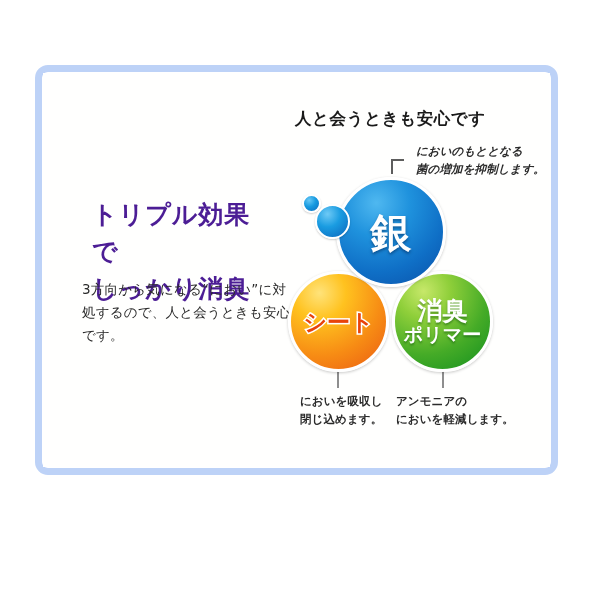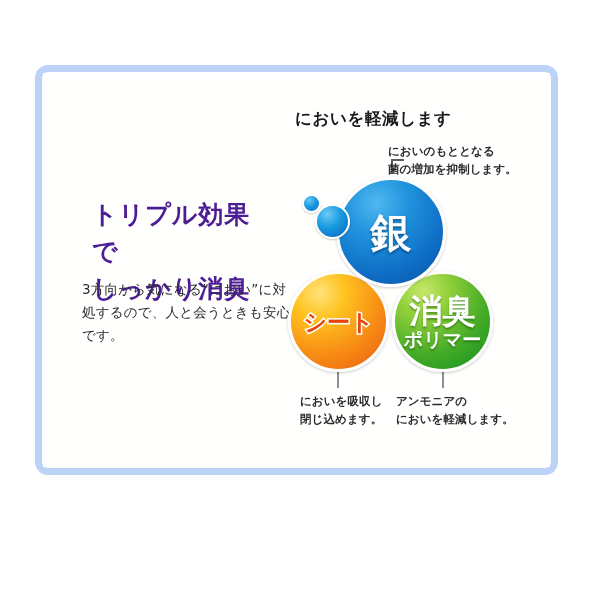--- a/index.html
+++ b/index.html
@@ -62,21 +62,21 @@
 
   .callout{
     position:absolute;
     color:#2b2b2b;
     font-size:11.5px;
     font-weight:bold;
     line-height:1.55;
     letter-spacing:0.1px;
     white-space:pre-line;
   }
-  .callout-top{left:388px;top:143px;}
+  .callout-top{left:416px;top:143px;font-style:italic;}
   .callout-left{left:300px;top:393px;}
   .callout-right{left:396px;top:393px;}
 
   
   .bracket{
     position:absolute;left:391px;top:159px;
     width:11px;height:13px;
     border-left:2px solid #5d5d5d;
     border-top:2px solid #5d5d5d;
   }
@@ -122,24 +122,24 @@
     -webkit-text-stroke:3.5px #ffffff;paint-order:stroke fill;}
   .c-orange .small{font-size:23px;line-height:1.1;color:#e8430b;margin-top:2px;
     -webkit-text-stroke:3px #ffffff;paint-order:stroke fill;}
 
   
   .c-green{
     left:392px;top:271px;width:101px;height:101px;
     background:radial-gradient(circle at 30% 18%, #c7e86a 0%, #8fcf3a 26%, #45ab27 62%, #118f1f 100%);
     z-index:2;
   }
-  .c-green .big{font-size:33px;line-height:1;color:#ffffff;
+  .c-green .big{font-size:25px;line-height:1;color:#ffffff;
     text-shadow:0 2px 2px rgba(10,80,10,.45);}
   .c-green .small{font-size:19px;line-height:1.1;color:#ffffff;margin-top:2px;
-    text-shadow:0 2px 2px rgba(10,80,10,.45);}
+    text-shadow:0 2px 2px rgba(10,80,10,.45);font-family:Liberation Serif, serif;}
 
   
   .bubble{
     position:absolute;border-radius:50%;
     border:2.5px solid #ffffff;box-sizing:border-box;
     box-shadow:0 1px 2px rgba(0,0,0,.2);
     z-index:4;
   }
   .bubble-sm{
     left:302px;top:194px;width:19px;height:19px;
@@ -157,21 +157,21 @@
 
   <div class="frame"></div>
   <div class="frame-inner"></div>
 
   <div class="left-block">
     <p class="headline">トリプル効果で
 しっかり消臭</p>
   </div>
   <p class="body-copy">3方向から気になる“におい”に対処するので、人と会うときも安心です。</p>
 
-  <div class="diagram-title">においを軽減します</div>
+  <div class="diagram-title">人と会うときも安心です</div>
 
   <div class="bracket"></div>
   <div class="callout callout-top">においのもととなる
 菌の増加を抑制します。</div>
 
   <div class="bubble bubble-sm"></div>
   <div class="bubble bubble-md"></div>
 
   <div class="circle c-blue">
     <span class="big">銀</span>

